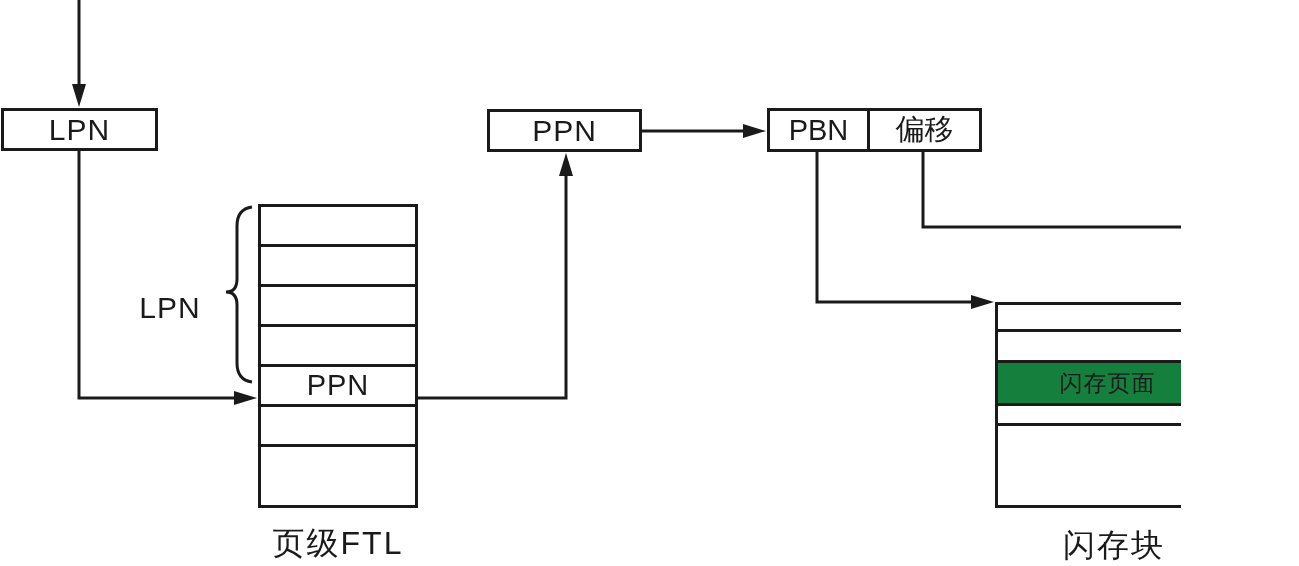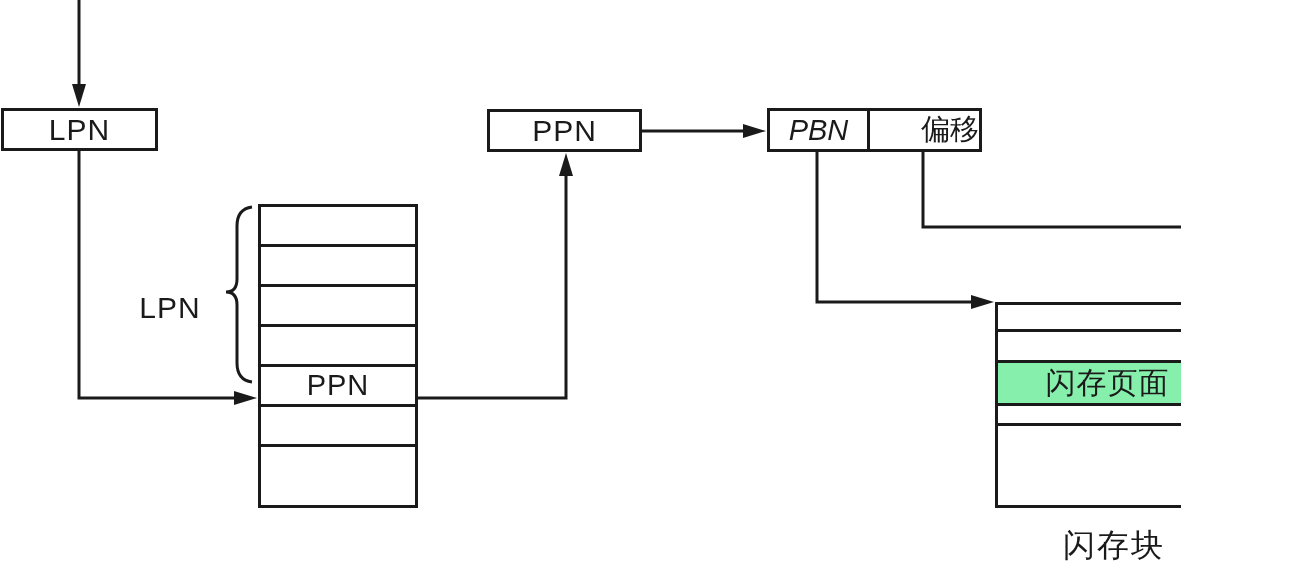--- a/index.html
+++ b/index.html
@@ -73,21 +73,21 @@
   }
   .dtable .row:last-child {
     border-bottom: none;
   }
   .ftl-table { left: 258px; top: 204px; width: 160px; height: 304px; }
   .ftl-table .row { height: 40px; }
   .ftl-table .row.r6 { height: 42px; }
   .flash-table { left: 995px; top: 302px; width: 225px; height: 206px; }
   .flash-table .row.r0 { height: 27px; }
   .flash-table .row.r1 { height: 31px; }
-  .flash-table .row.r2 { height: 43px; font-size: 30px; background: #86efac; }
+  .flash-table .row.r2 { height: 43px; font-size: 23px; background: #15803d; }
   .flash-table .row.r3 { height: 20px; }
   .flash-table .row.r4 { height: 73px; }
   .label {
     position: absolute;
     z-index: 1;
     text-align: center;
     color: #1a1a1a;
     white-space: nowrap;
   }
   .brace-label { left: 125px; top: 291px; width: 90px; font-size: 30px; letter-spacing: 1px; }
@@ -130,24 +130,24 @@
 
   <div class="box" style="left:1px; top:108px; width:157px; height:43px;">
     <span>LPN</span>
   </div>
 
   <div class="box" style="left:487px; top:109px; width:155px; height:43px;">
     <span>PPN</span>
   </div>
 
   <div class="split-box" style="left:767px; top:108px; width:215px; height:44px;">
-    <div class="cell first" style="width:100px;font-style:italic;">
+    <div class="cell first" style="width:100px;">
       <span>PBN</span>
     </div>
-    <div class="cell" style="flex:1;justify-content:flex-end;">
+    <div class="cell" style="flex:1;">
       <span>偏移</span>
     </div>
   </div>
 
   <div class="dtable ftl-table">
     <div class="row r0"></div>
     <div class="row r1"></div>
     <div class="row r2"></div>
     <div class="row r3"></div>
     <div class="row r4">PPN</div>
@@ -157,15 +157,16 @@
 
   <div class="dtable flash-table">
     <div class="row r0"></div>
     <div class="row r1"></div>
     <div class="row r2">闪存页面</div>
     <div class="row r3"></div>
     <div class="row r4"></div>
   </div>
 
   <div class="label brace-label">LPN</div>
+  <div class="label caption-ftl">页级FTL</div>
   <div class="label caption-flash">闪存块</div>
 
 </div>
 
 </body></html>

